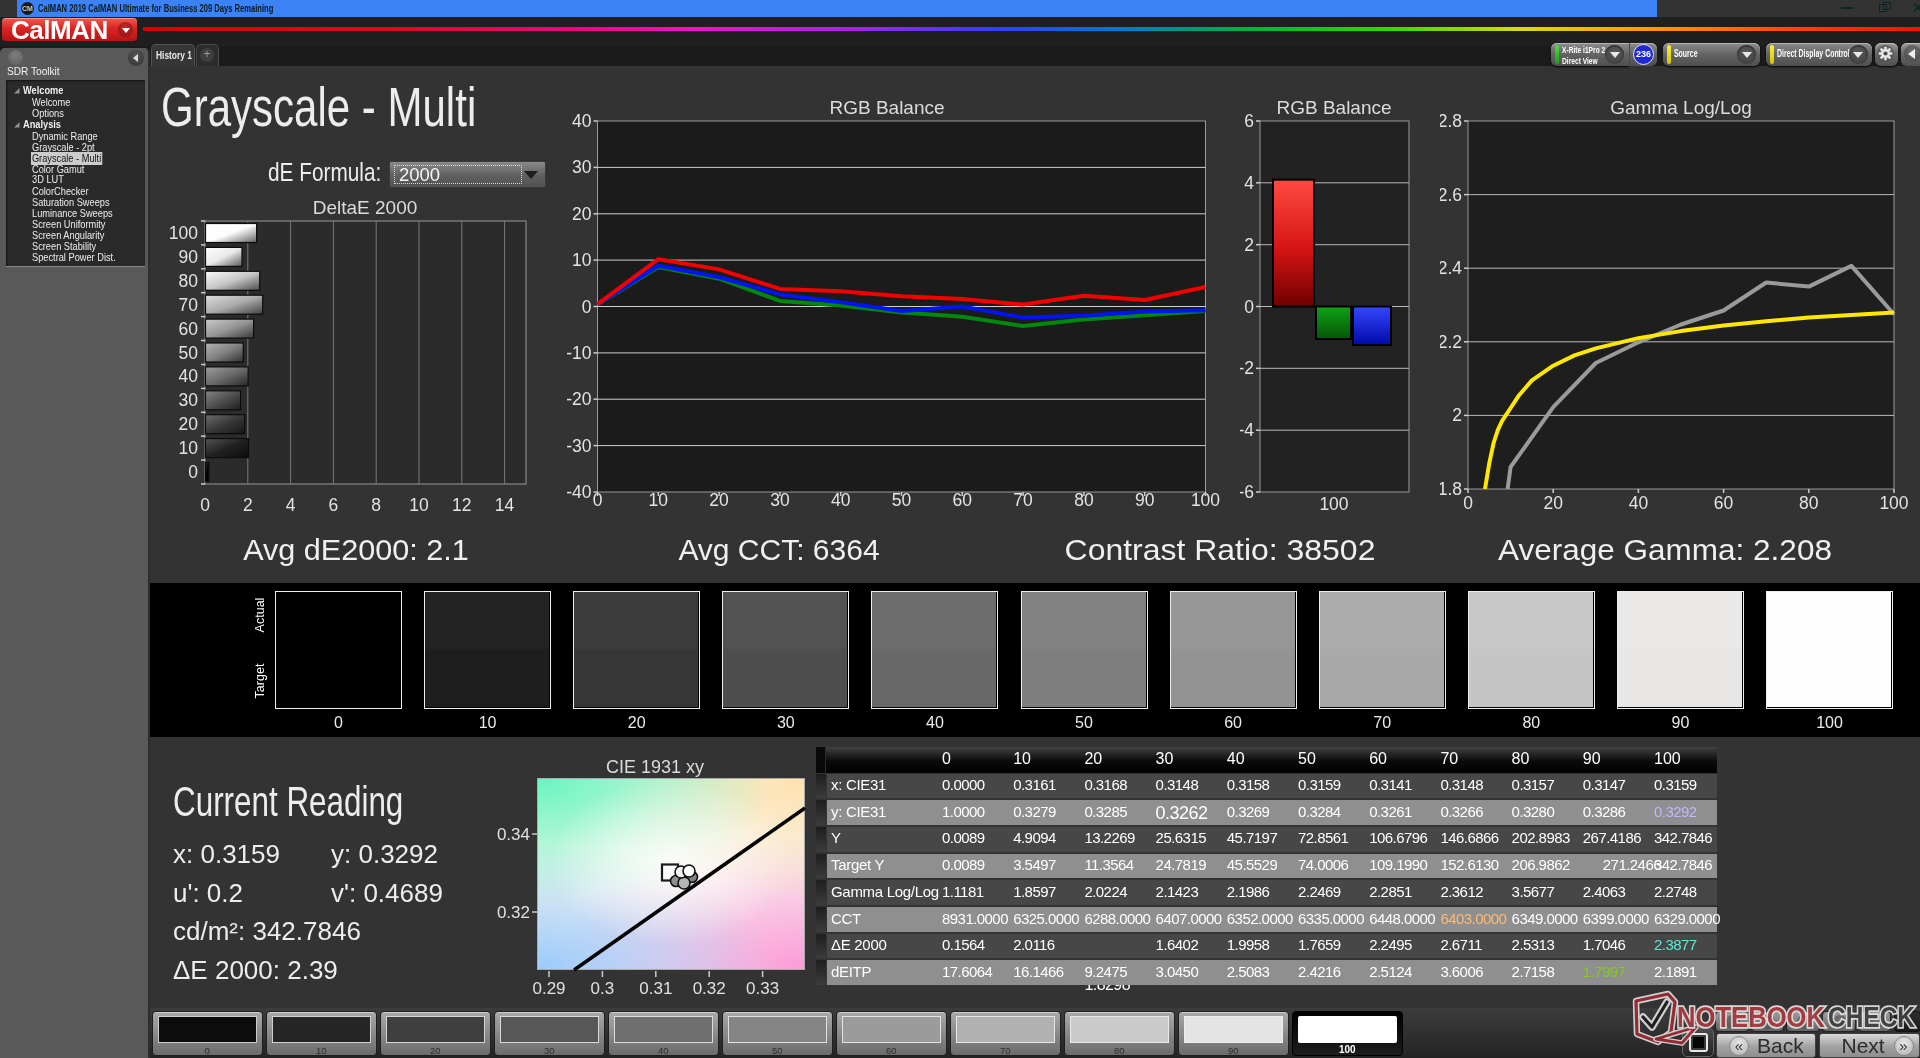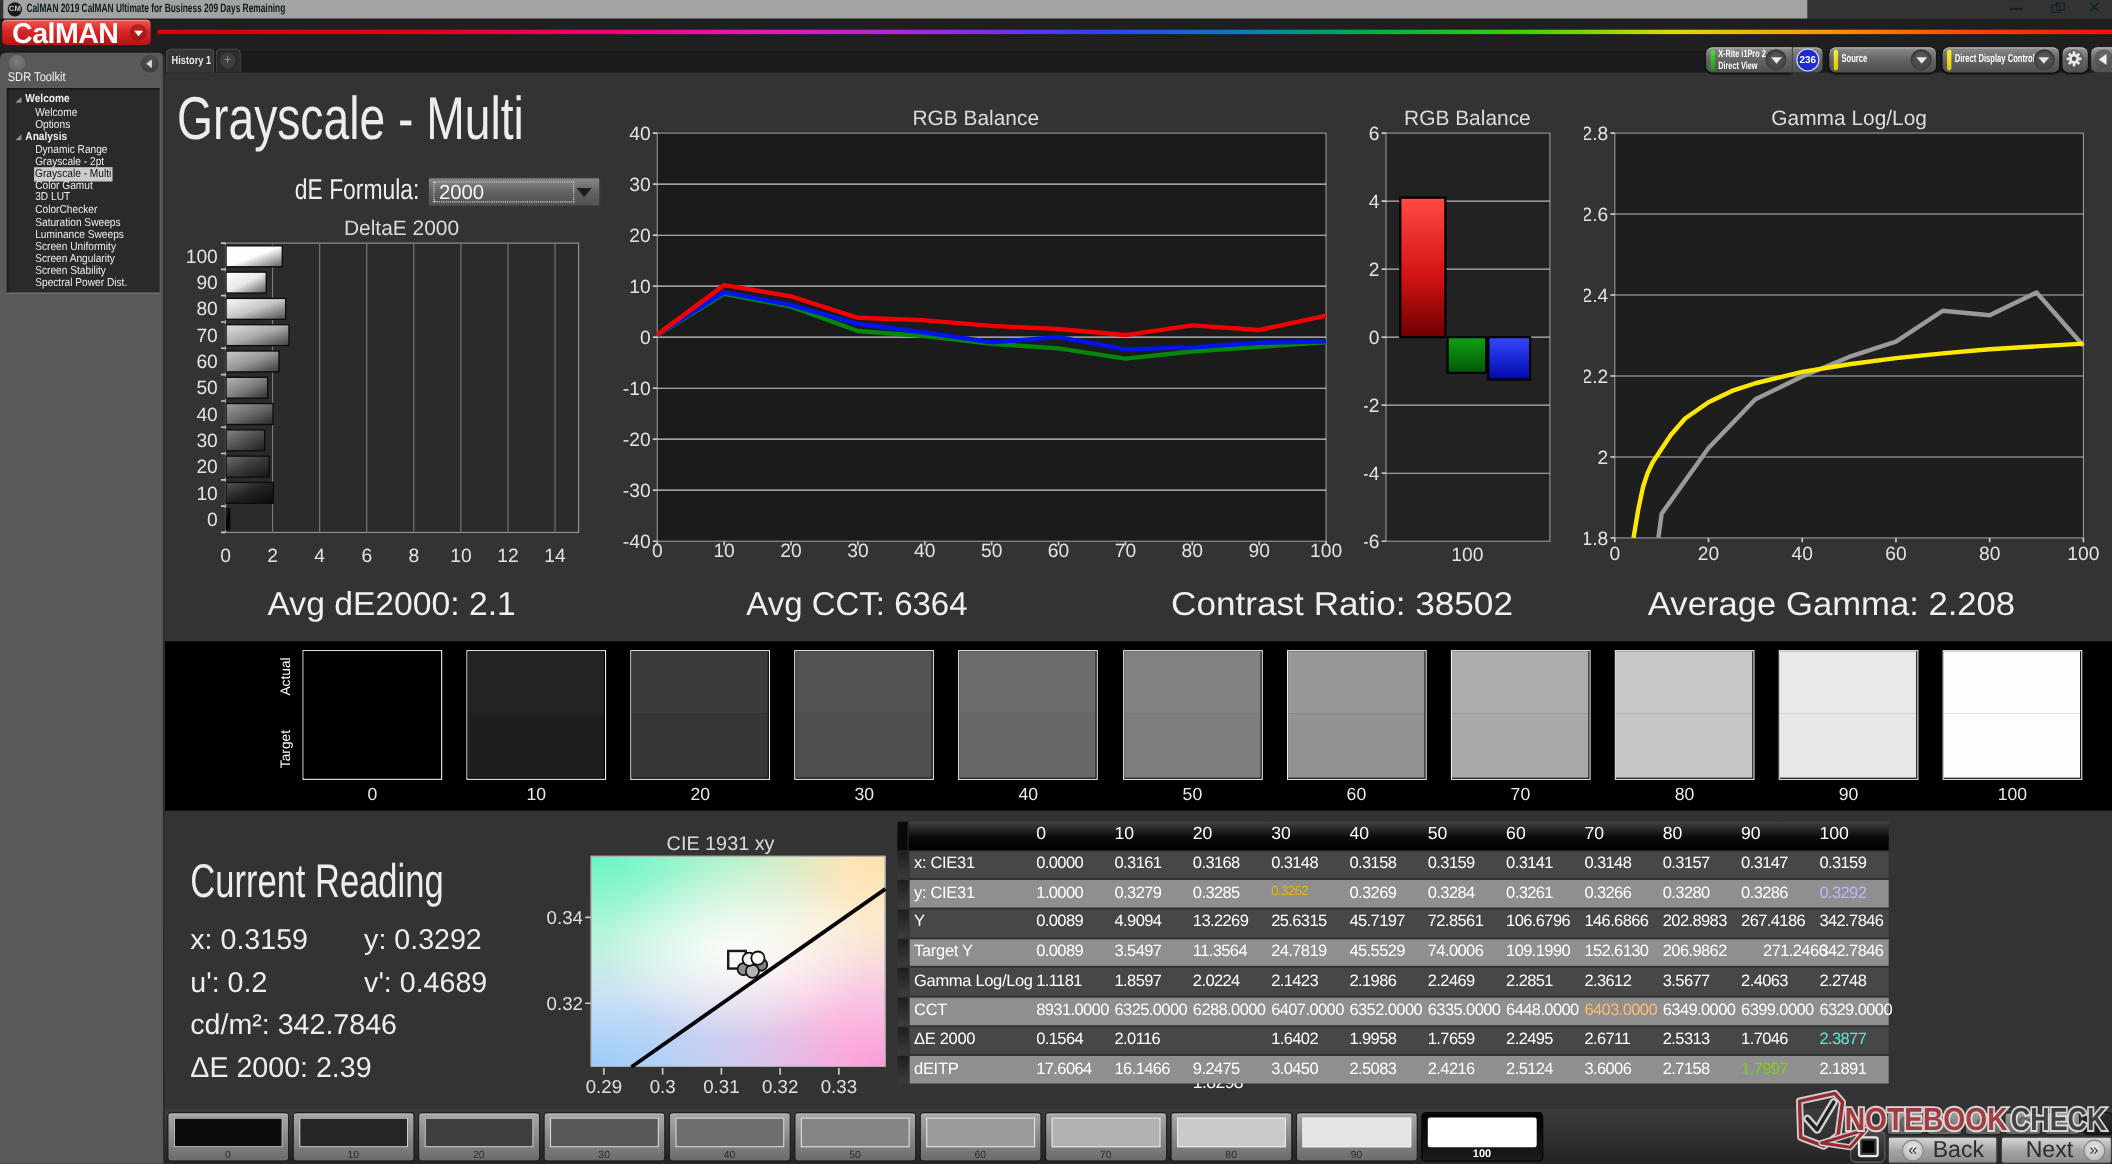--- a/index.html
+++ b/index.html
@@ -2,21 +2,21 @@
 <html><head><meta charset="utf-8"><style>
 html,body{margin:0;padding:0;background:#333333;width:1920px;height:1058px;overflow:hidden;
 font-family:"Liberation Sans", sans-serif;}
 *{box-sizing:border-box;}
 .abs{position:absolute;}
 svg text{font-family:"Liberation Sans", sans-serif;}
 </style></head>
 <body>
 <div class="abs" style="left:0;top:0;width:1920px;height:1058px;background:#333333;">
 
-<div class="abs" style="left:3px;top:0;width:1640px;height:17px;background:#a3a3a3;">
+<div class="abs" style="left:17px;top:0;width:1640px;height:17px;background:#3b82f6;">
 <div class="abs" style="left:4px;top:2px;width:13px;height:13px;border-radius:50%;background:#1a1a1a;color:#cccccc;font-size:7px;font-weight:bold;text-align:center;line-height:13px;">CM</div>
 <div class="abs" style="left:21px;top:0px;height:17px;line-height:17px;color:#0b1a1a;font-size:11px;font-weight:bold;transform:scaleX(.69);transform-origin:left center;white-space:nowrap;">CalMAN 2019 CalMAN Ultimate for Business 209 Days Remaining</div>
 <div class="abs" style="left:1824px;top:7px;width:12px;height:2px;background:#0a2527;"></div>
 <div class="abs" style="left:1862px;top:4px;width:8px;height:8px;border:1.5px solid #0a2527;"></div>
 <div class="abs" style="left:1866px;top:2px;width:8px;height:8px;border:1.5px solid #0a2527;"></div>
 <div class="abs" style="left:1894px;top:1px;width:14px;height:14px;color:#0a2527;font-size:15px;line-height:14px;text-align:center;">✕</div>
 </div>
 <div class="abs" style="left:0;top:17px;width:1920px;height:29px;background:#1f1f1f;">
 <div class="abs" style="left:2px;top:1px;width:135px;height:23px;border-radius:4px;background:linear-gradient(180deg,#f05a50 0%,#d92525 45%,#b61414 100%);box-shadow:inset 0 1px 0 rgba(255,255,255,.35);">
 <div class="abs" style="left:9px;top:-3.5px;font-size:26px;font-weight:bold;color:#ffffff;letter-spacing:-0.5px;">CalMAN</div>
@@ -487,21 +487,21 @@
       <div class="abs" style="left:766.8px;top:2.5px;font-size:15px;letter-spacing:-0.55px;color:#fff;white-space:nowrap;">0.3147</div>
       <div class="abs" style="left:838.0px;top:2.5px;font-size:15px;letter-spacing:-0.55px;color:#fff;white-space:nowrap;">0.3159</div>
     </div>
 <div class="abs" style="left:816px;top:800.2px;width:901px;height:25.7px;">
       <div class="abs" style="left:0;top:0;width:10px;height:24.7px;background:linear-gradient(180deg,#1e1e1e,#3c3c3c);"></div>
       <div class="abs" style="left:11px;top:0;width:890px;height:24.7px;background:#8f8f8f;"></div>
       <div class="abs" style="left:15px;top:2.5px;font-size:15px;letter-spacing:-0.3px;color:#fff;white-space:nowrap;">y: CIE31</div>
       <div class="abs" style="left:126.0px;top:2.5px;font-size:15px;letter-spacing:-0.55px;color:#fff;white-space:nowrap;">1.0000</div>
       <div class="abs" style="left:197.2px;top:2.5px;font-size:15px;letter-spacing:-0.55px;color:#fff;white-space:nowrap;">0.3279</div>
       <div class="abs" style="left:268.4px;top:2.5px;font-size:15px;letter-spacing:-0.55px;color:#fff;white-space:nowrap;">0.3285</div>
-      <div class="abs" style="left:339.6px;top:2.5px;font-size:12px;letter-spacing:-0.55px;color:#eab308;white-space:nowrap;">0.3262</div>
+      <div class="abs" style="left:339.6px;top:2.5px;font-size:18px;letter-spacing:-0.55px;color:#ffffff;white-space:nowrap;">0.3262</div>
       <div class="abs" style="left:410.8px;top:2.5px;font-size:15px;letter-spacing:-0.55px;color:#fff;white-space:nowrap;">0.3269</div>
       <div class="abs" style="left:482.0px;top:2.5px;font-size:15px;letter-spacing:-0.55px;color:#fff;white-space:nowrap;">0.3284</div>
       <div class="abs" style="left:553.2px;top:2.5px;font-size:15px;letter-spacing:-0.55px;color:#fff;white-space:nowrap;">0.3261</div>
       <div class="abs" style="left:624.4px;top:2.5px;font-size:15px;letter-spacing:-0.55px;color:#fff;white-space:nowrap;">0.3266</div>
       <div class="abs" style="left:695.6px;top:2.5px;font-size:15px;letter-spacing:-0.55px;color:#fff;white-space:nowrap;">0.3280</div>
       <div class="abs" style="left:766.8px;top:2.5px;font-size:15px;letter-spacing:-0.55px;color:#fff;white-space:nowrap;">0.3286</div>
       <div class="abs" style="left:838.0px;top:2.5px;font-size:15px;letter-spacing:-0.55px;color:#c4b5fd;white-space:nowrap;">0.3292</div>
     </div>
 <div class="abs" style="left:816px;top:826.9px;width:901px;height:25.7px;">
       <div class="abs" style="left:0;top:0;width:10px;height:24.7px;background:linear-gradient(180deg,#1e1e1e,#3c3c3c);"></div>

